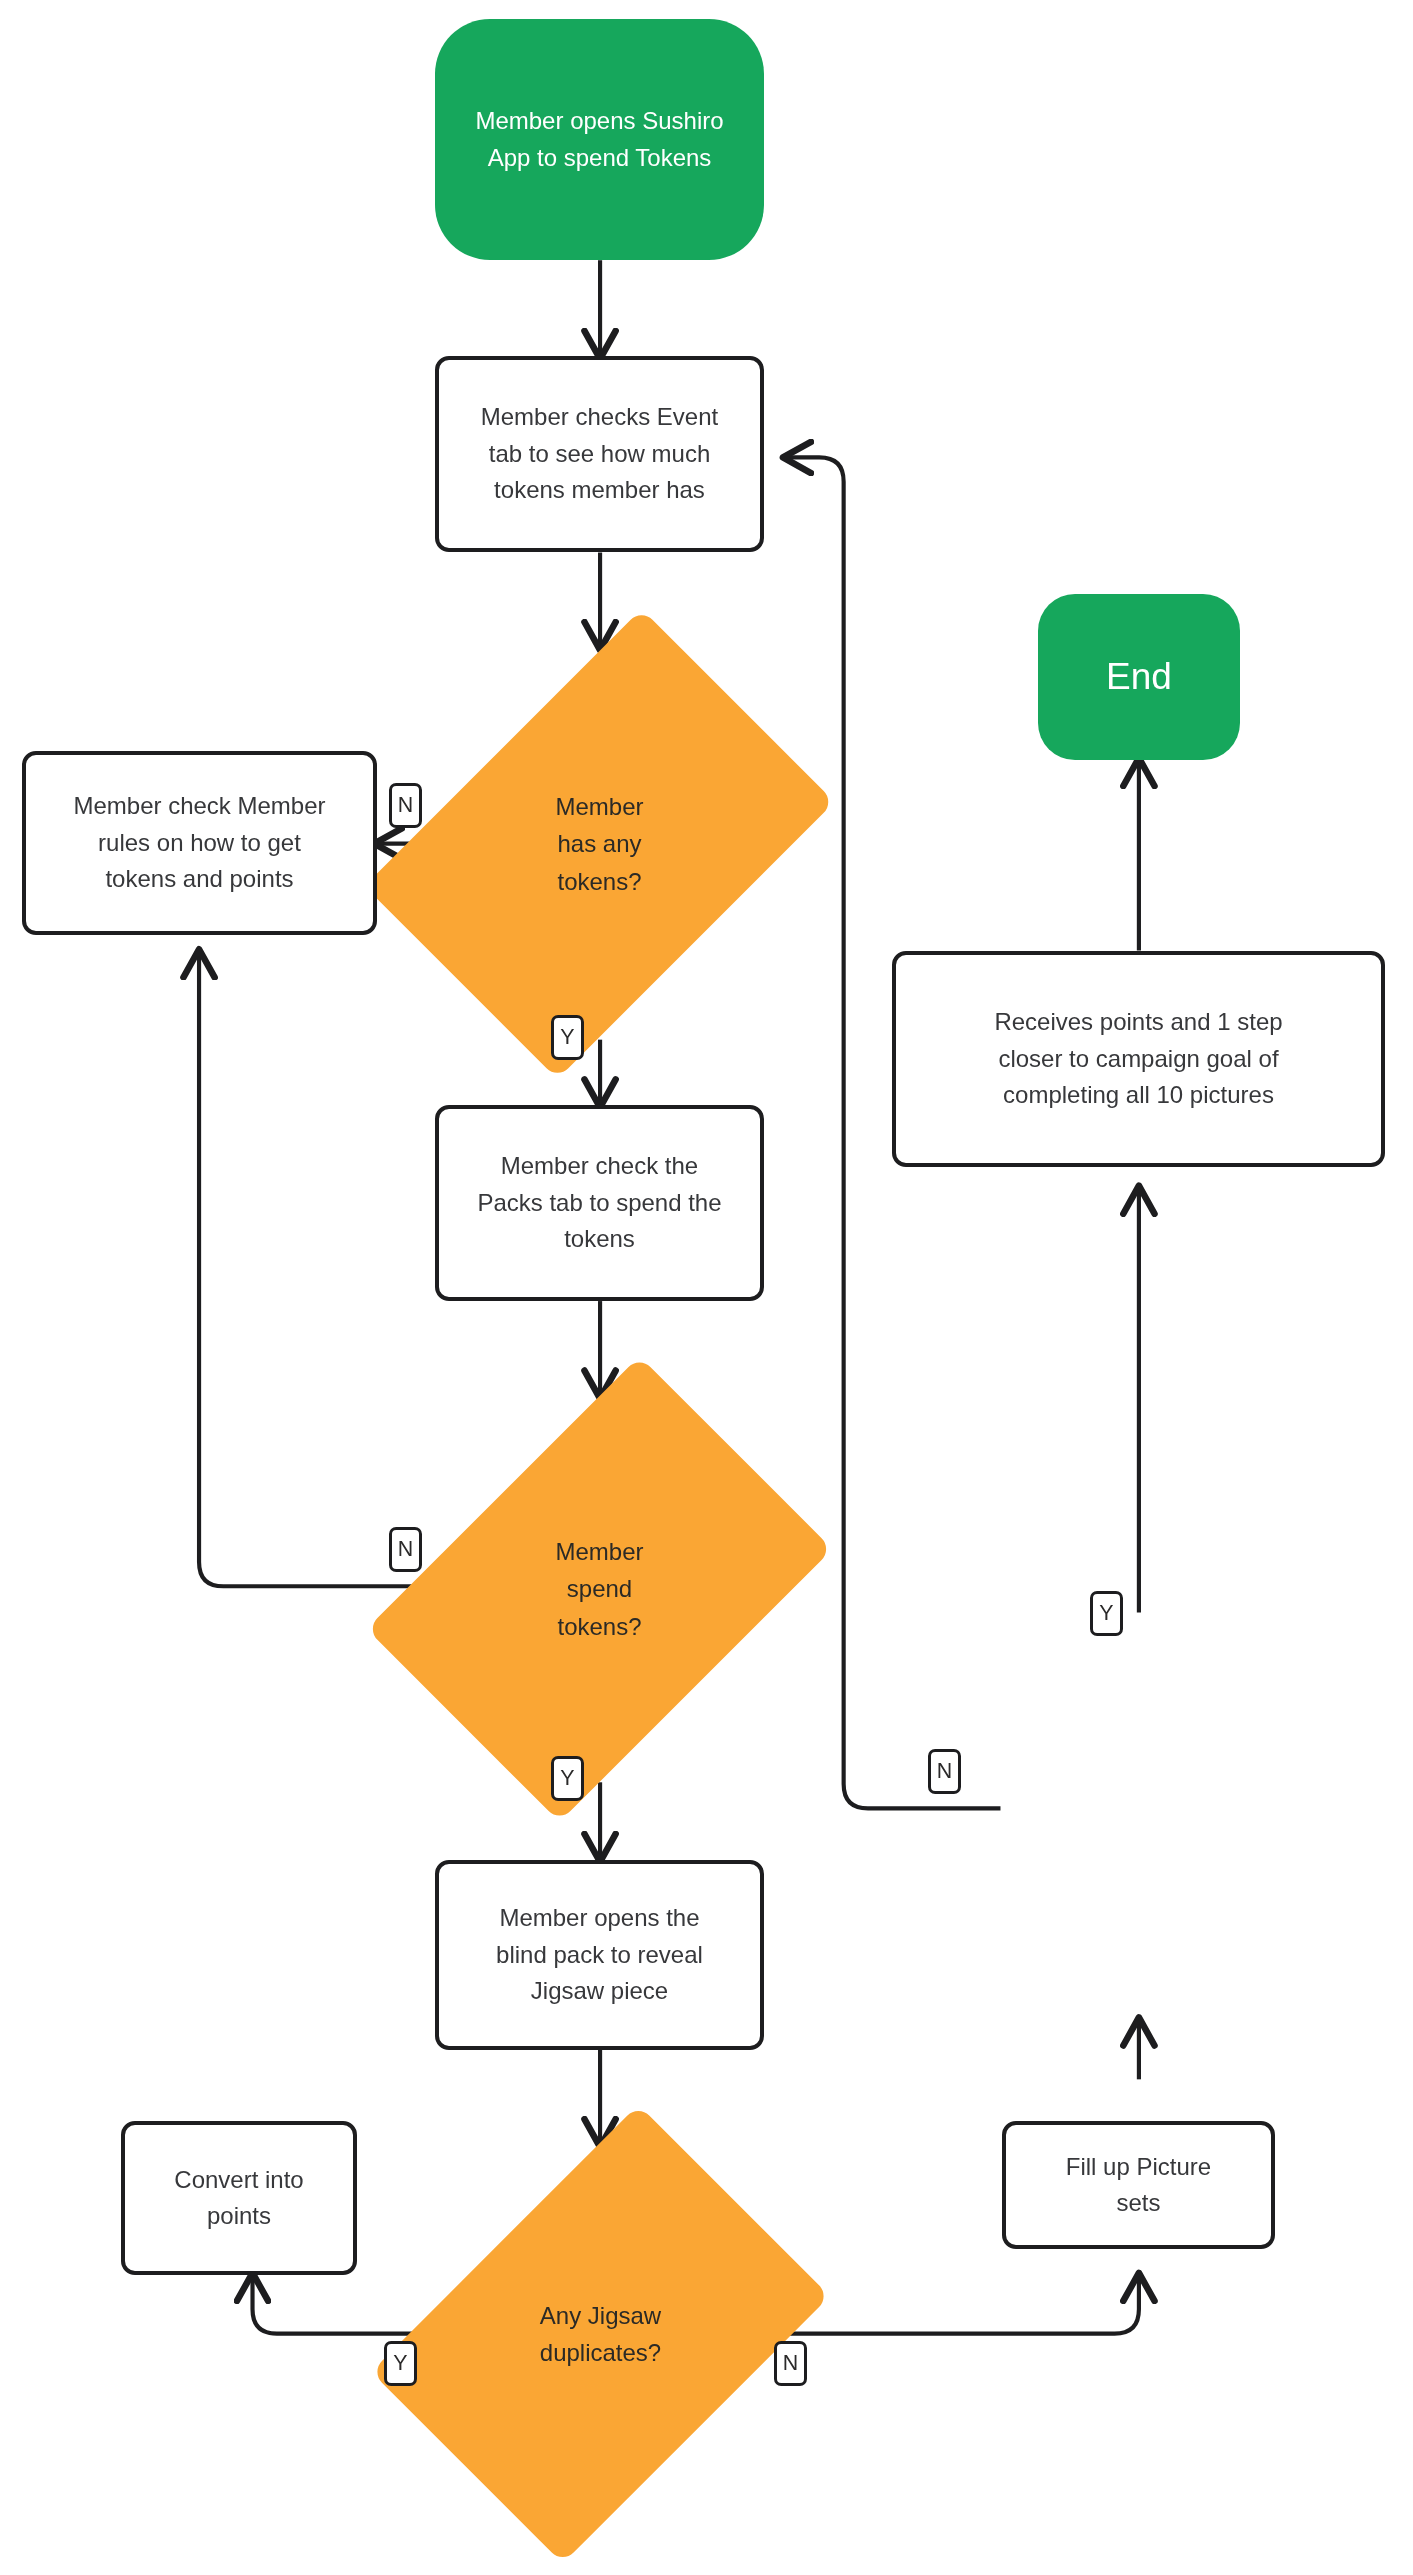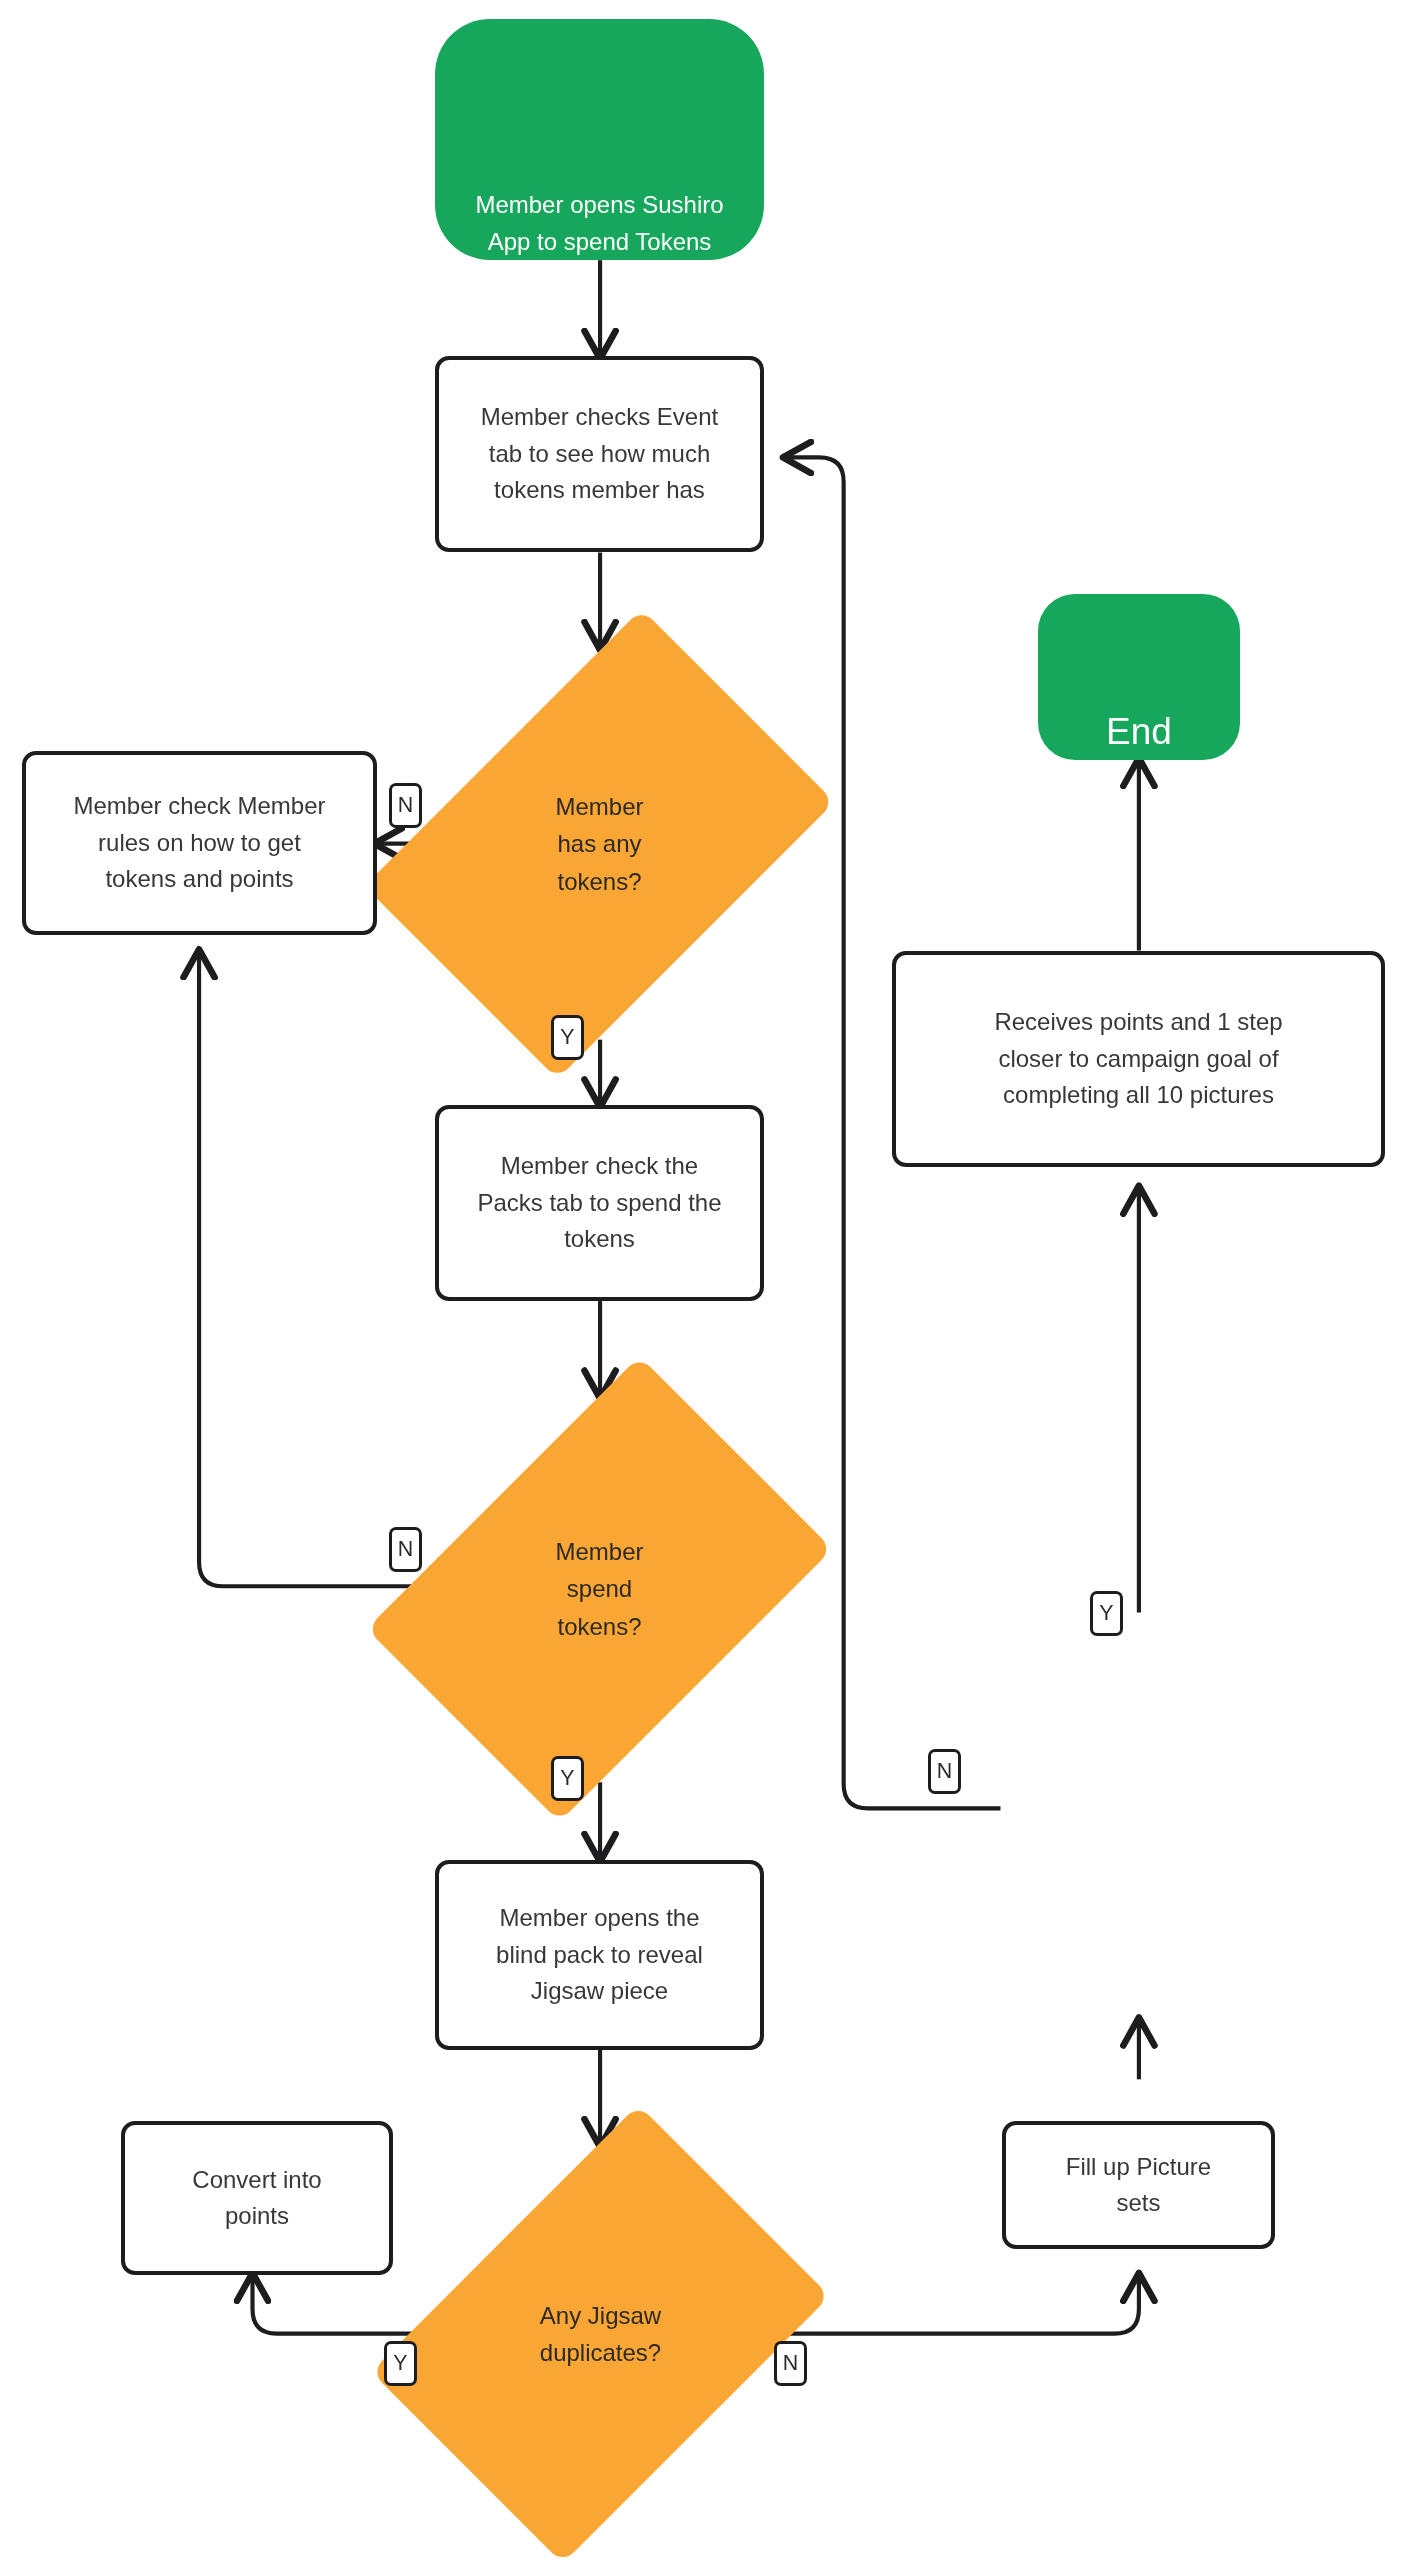--- a/index.html
+++ b/index.html
@@ -42,21 +42,20 @@
     white-space: pre-line;
     line-height: 1.52;
   }
   
   .terminator {
     background: #16A75C;
     border-radius: 55px;
     color: #ffffff;
     font-size: 24px;
     font-weight: 400;
-    align-items: flex-end;
   }
   .terminator.small {
     border-radius: 37px;
     font-size: 37px;
   }
   
   .process {
     background: #ffffff;
     border: 4.2px solid #1d1d1f;
     border-radius: 14px;
@@ -184,21 +183,21 @@
     <span class="txt">Any Jigsaw
 duplicates?</span>
   </div>
 
   <div class="node process" style="left:435px; top:1860px; width:329px; height:190px;">
     <span class="txt">Member opens the
 blind pack to reveal
 Jigsaw piece</span>
   </div>
 
-  <div class="node process" style="left:121px; top:2121px; width:272px; height:154px;">
+  <div class="node process" style="left:121px; top:2121px; width:236px; height:154px;">
     <span class="txt">Convert into
 points</span>
   </div>
 
   <div class="node process" style="left:1002px; top:2121px; width:273px; height:128px;">
     <span class="txt">Fill up Picture
 sets</span>
   </div>
 
 

